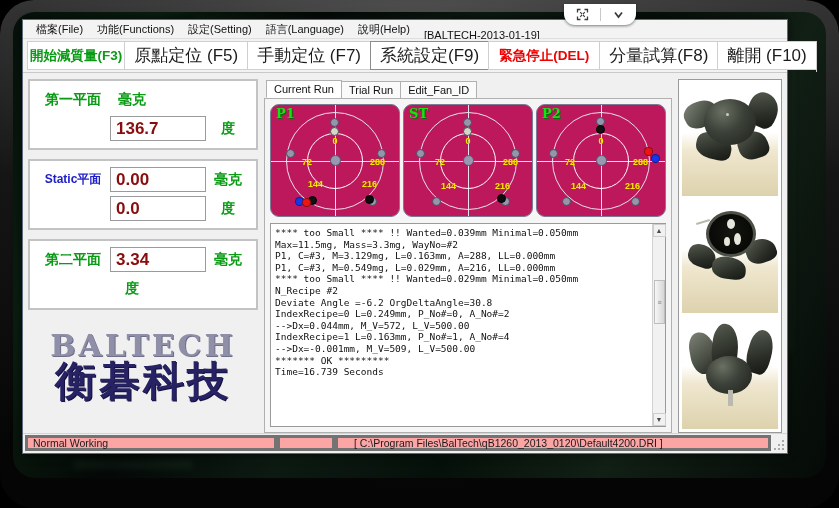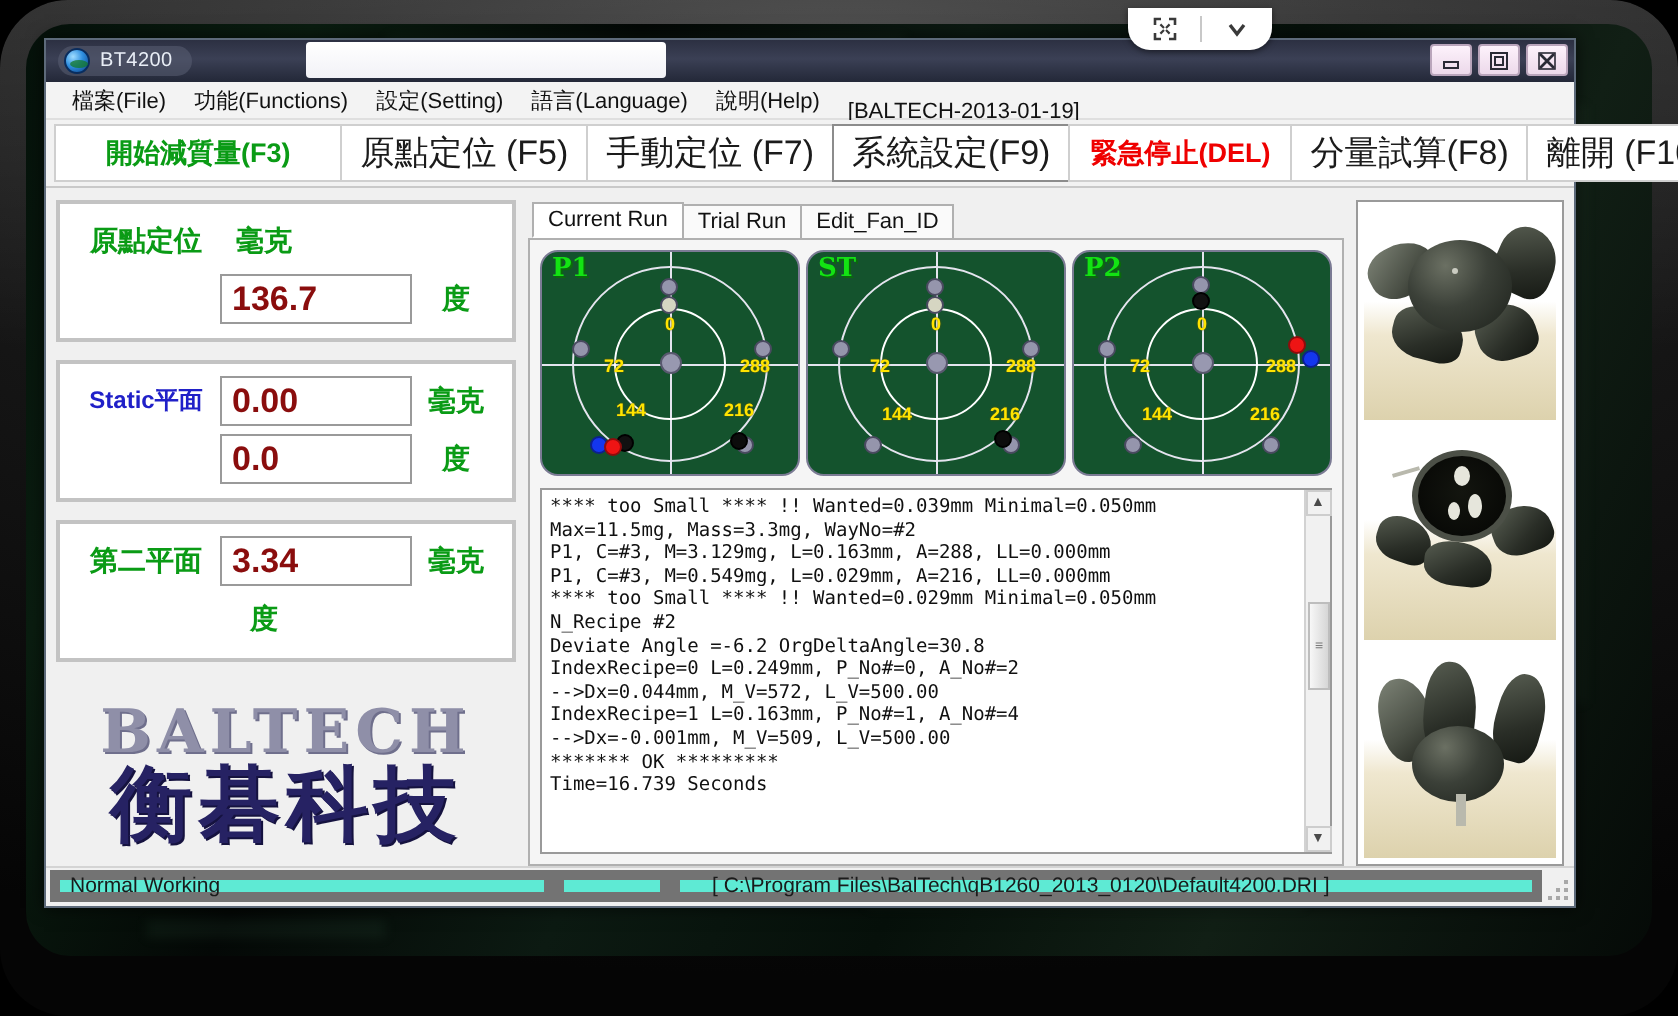--- a/index.html
+++ b/index.html
@@ -130,21 +130,21 @@
     height: 29px;
     padding: 0 9px;
     display: flex; align-items: center; justify-content: center;
     background: #ffffff;
     border: 1px solid #cfcfcf;
     border-right-color: #bcbcbc;
     font-size: 12px; font-weight: bold;
     color: #1b1b1b; white-space: nowrap;
     margin-right: -1px;
   }
-  .tbtn.start { color: #0a9b15; font-size: 13.5px; padding: 0 25px; }
+  .tbtn.start { color: #0a9b15; font-size: 13.5px; padding: 0 2px; }
   .tbtn.stop  { color: #ef0000; font-size: 13.5px; padding: 0 10px; }
   .tbtn.normal { font-weight: normal; font-size: 17px; }
   .tbtn.focused { border: 1px solid #8c8c8c; box-shadow: inset 0 0 0 1px #ffffff; }
   .tbtn-tail { flex: 1; background: #ffffff; border: 1px solid #cfcfcf; border-left: none; margin-right: 4px;}
 
   
   #body {
     flex: 1; display: flex; position: relative;
     background: #f0f0f0;
     padding: 6px 5px 0 5px;
@@ -223,21 +223,21 @@
     background: #f5f5f5;
     padding: 5px;
     display: flex; flex-direction: column; gap: 6px;
     min-height: 0;
   }
 
   
   #gauges { display: flex; gap: 3px; height: 113px; flex: 0 0 113px; }
   .gauge {
     flex: 1; position: relative;
-    background: #14532d;
+    background: #be185d;
     border: 1px solid #7b7b94;
     border-radius: 9px;
     overflow: hidden;
   }
   .gauge .gl { position: absolute; background: #e4e4ee; }
   .gauge .g-hline { left: 0; right: 0; top: 50%; height: 1px; }
   .gauge .g-vline { top: 0; bottom: 0; left: 50%; width: 1px; }
   .gauge .g-outer {
     position: absolute; left: 50%; top: 50%;
     width: 98px; height: 98px; margin: -49px 0 0 -49px;
@@ -346,21 +346,21 @@
 
   
   #statusbar {
     flex: 0 0 20px; height: 20px;
     background: #f0f0f0;
     border-top: 1px solid #d4d4d4;
     display: flex; align-items: stretch; padding: 1px 2px 2px 2px;
     font-size: 10.5px; color: #1a1a1a;
   }
   .sb-cell {
-    border: 5px solid #737373; background: #5eead4;
+    border: 3px solid #737373; background: #fca5a5;
     display: flex; align-items: center; padding: 0 5px;
   }
   .sb-cell.a { width: 252px; flex: 0 0 252px; }
   .sb-cell.b { width: 58px; flex: 0 0 58px; }
   .sb-cell.c { flex: 1; padding-left: 16px; }
   .sb-grip {
     width: 14px; flex: 0 0 14px; align-self: flex-end;
     height: 14px; position: relative;
   }
   .sb-grip i { position: absolute; width: 2px; height: 2px; background: #a8a8a8; }
@@ -373,46 +373,20 @@
 
   <div id="desktop">
     <div class="wall-streak" style="left:180px;top:6px;width:260px;height:10px;"></div>
     <div class="wall-streak" style="left:420px;top:430px;width:220px;height:12px;"></div>
     <div class="wall-streak" style="left:60px;top:448px;width:120px;height:9px;"></div>
     <div class="wall-streak" style="left:690px;top:40px;width:90px;height:300px;background:rgba(90,150,110,.05);"></div>
   </div>
 
   <div id="app">
 
-    <div id="titlebar">
-      <div class="tb-glass"></div>
-      <div class="title-chip">
-        <span class="globe-icon"></span>
-        <span id="title-text">BT4200</span>
-      </div>
-      <div id="wincontrols">
-        <div class="wc">
-          <svg width="11" height="11" viewBox="0 0 11 11" aria-hidden="true">
-            <rect x="2" y="6" width="7" height="3" fill="none" stroke="#2a2a35" stroke-width="1"></rect>
-          </svg>
-        </div>
-        <div class="wc">
-          <svg width="11" height="11" viewBox="0 0 11 11" aria-hidden="true">
-            <rect x="1.5" y="1.5" width="8" height="8" fill="none" stroke="#2a2a35" stroke-width="1"></rect>
-            <rect x="3.5" y="3.5" width="4" height="4" fill="none" stroke="#2a2a35" stroke-width="1"></rect>
-          </svg>
-        </div>
-        <div class="wc">
-          <svg width="11" height="11" viewBox="0 0 11 11" aria-hidden="true">
-            <path d="M2 2 L9 9 M9 2 L2 9" stroke="#2a2a35" stroke-width="1.4" fill="none"></path>
-            <rect x="1.5" y="1.5" width="8" height="8" fill="none" stroke="#2a2a35" stroke-width="0.8"></rect>
-          </svg>
-        </div>
-      </div>
-    </div>
 
     <div id="menubar">
       <div class="mi">檔案(File)</div>
       <div class="mi">功能(Functions)</div>
       <div class="mi">設定(Setting)</div>
       <div class="mi">語言(Language)</div>
       <div class="mi">說明(Help)</div>
       <div class="mi mi-note">[BALTECH-2013-01-19]</div>
     </div>
 
@@ -426,21 +400,21 @@
       <div class="tbtn normal">離開 (F10)</div>
       <div class="tbtn-tail"></div>
     </div>
 
     <div id="body">
 
       <div id="left-col">
 
         <div class="plane-box">
           <div class="plane-row">
-            <div class="plane-label">原點定位</div>
+            <div class="plane-label">第一平面</div>
             <div class="plane-unit">毫克</div>
           </div>
           <div class="plane-row second">
             <div class="plane-label"></div>
             <div class="plane-field">136.7</div>
             <div class="plane-unit">度</div>
           </div>
         </div>
 
         <div class="plane-box">

